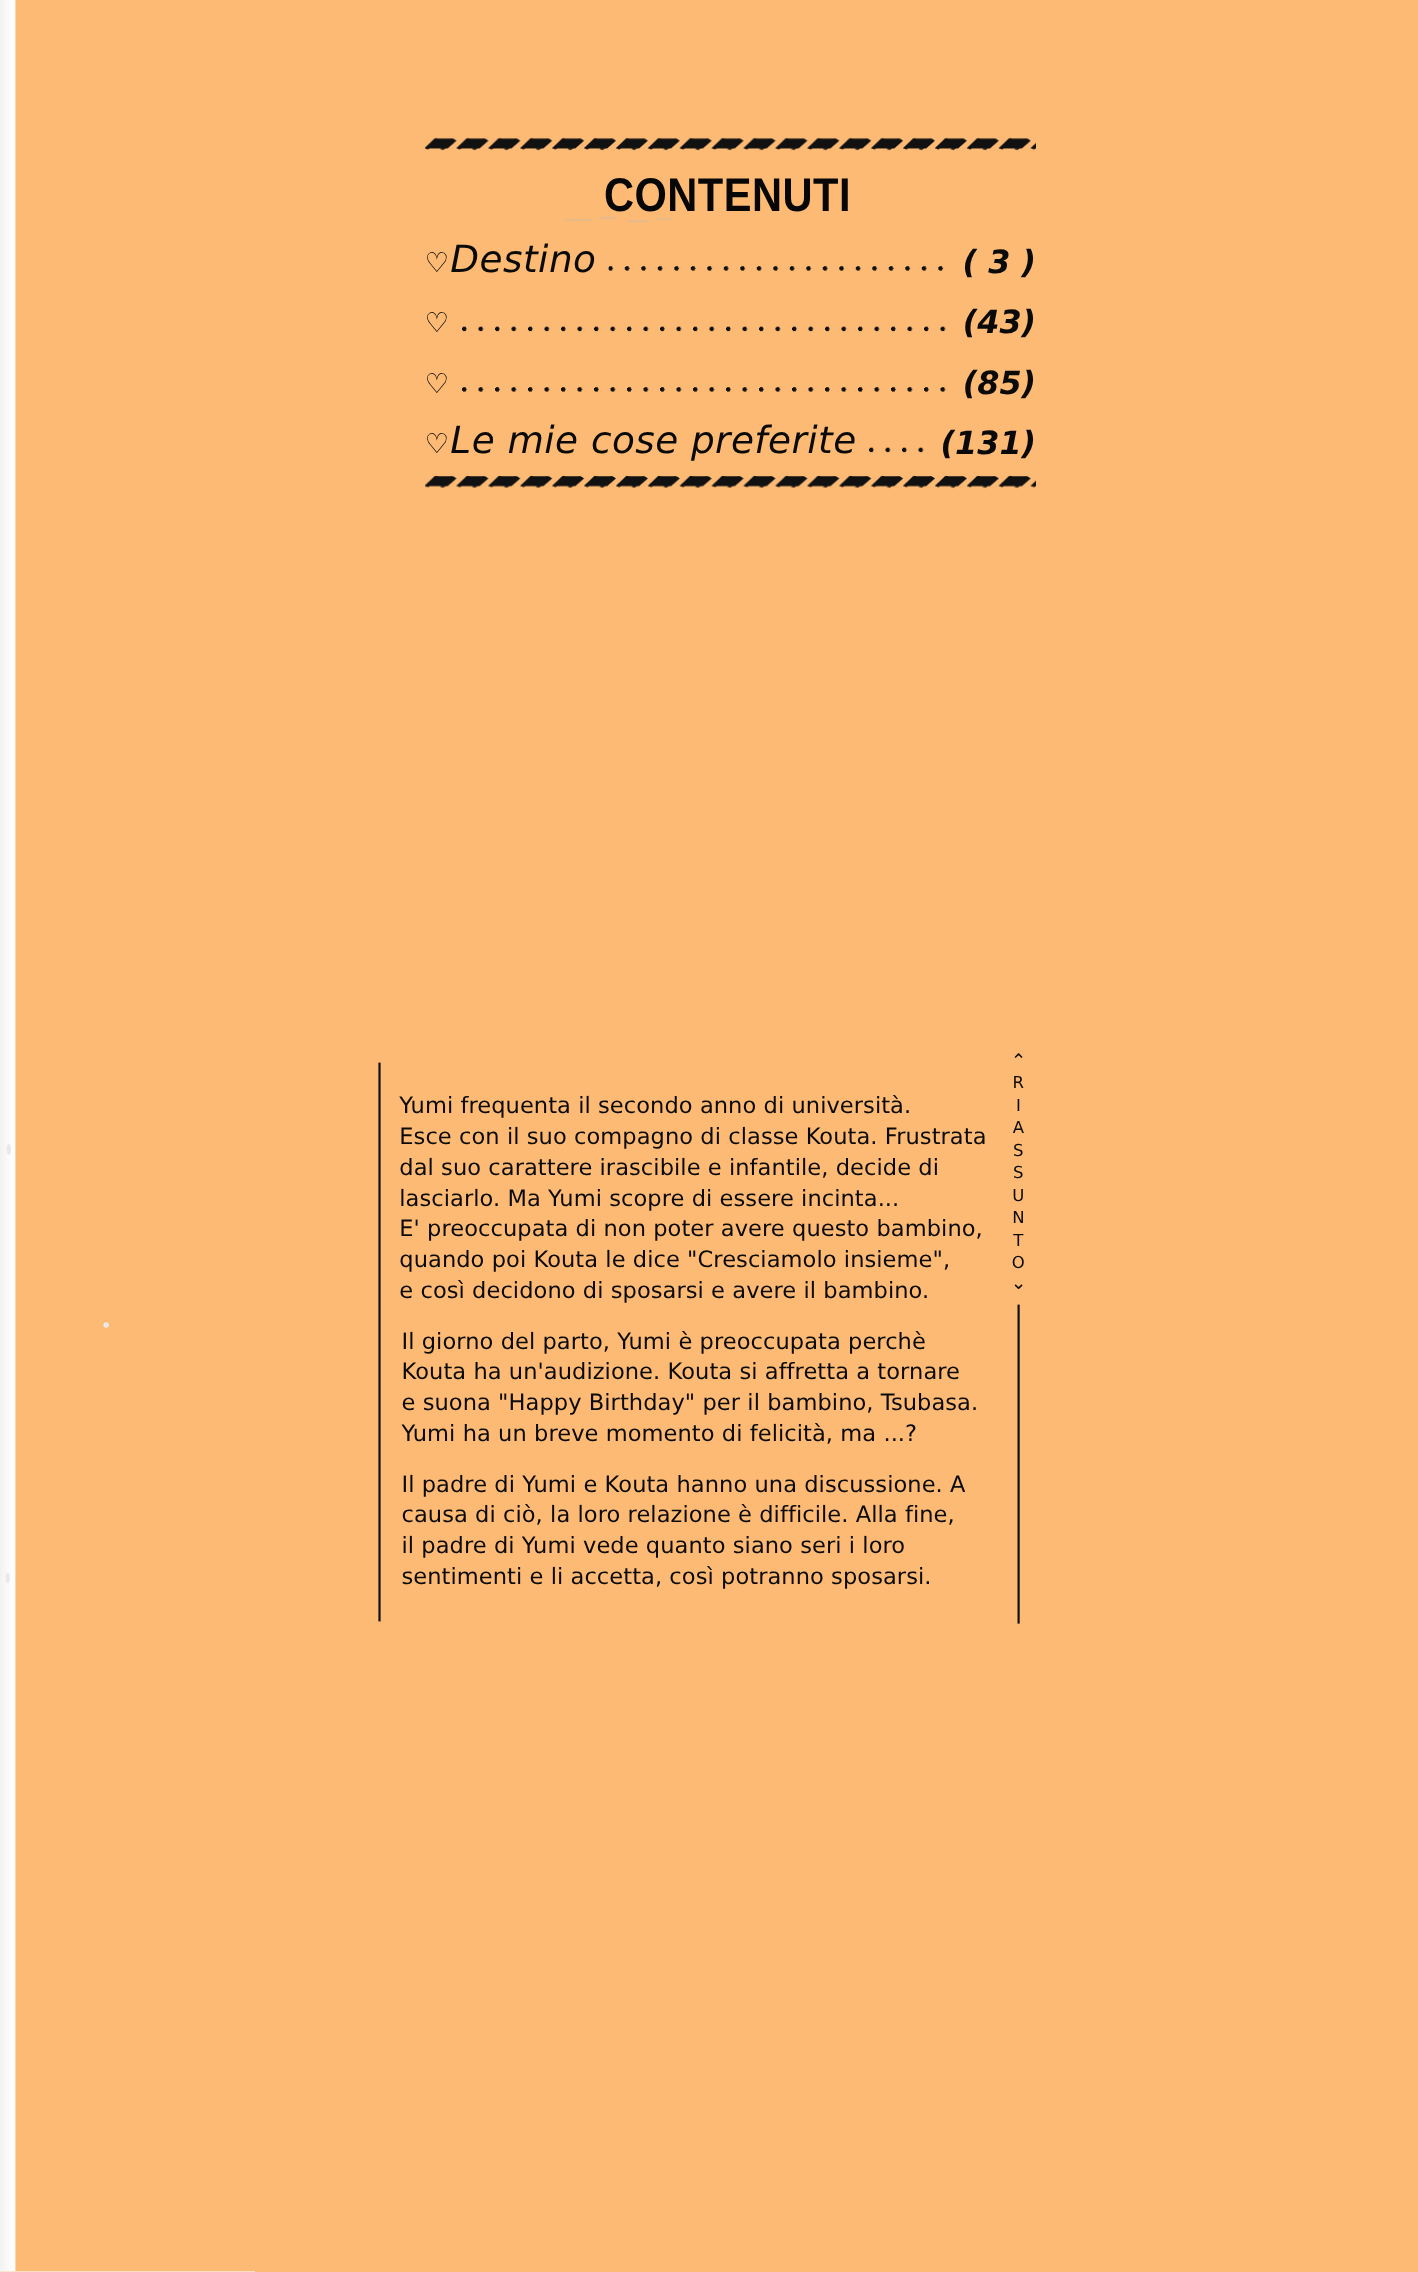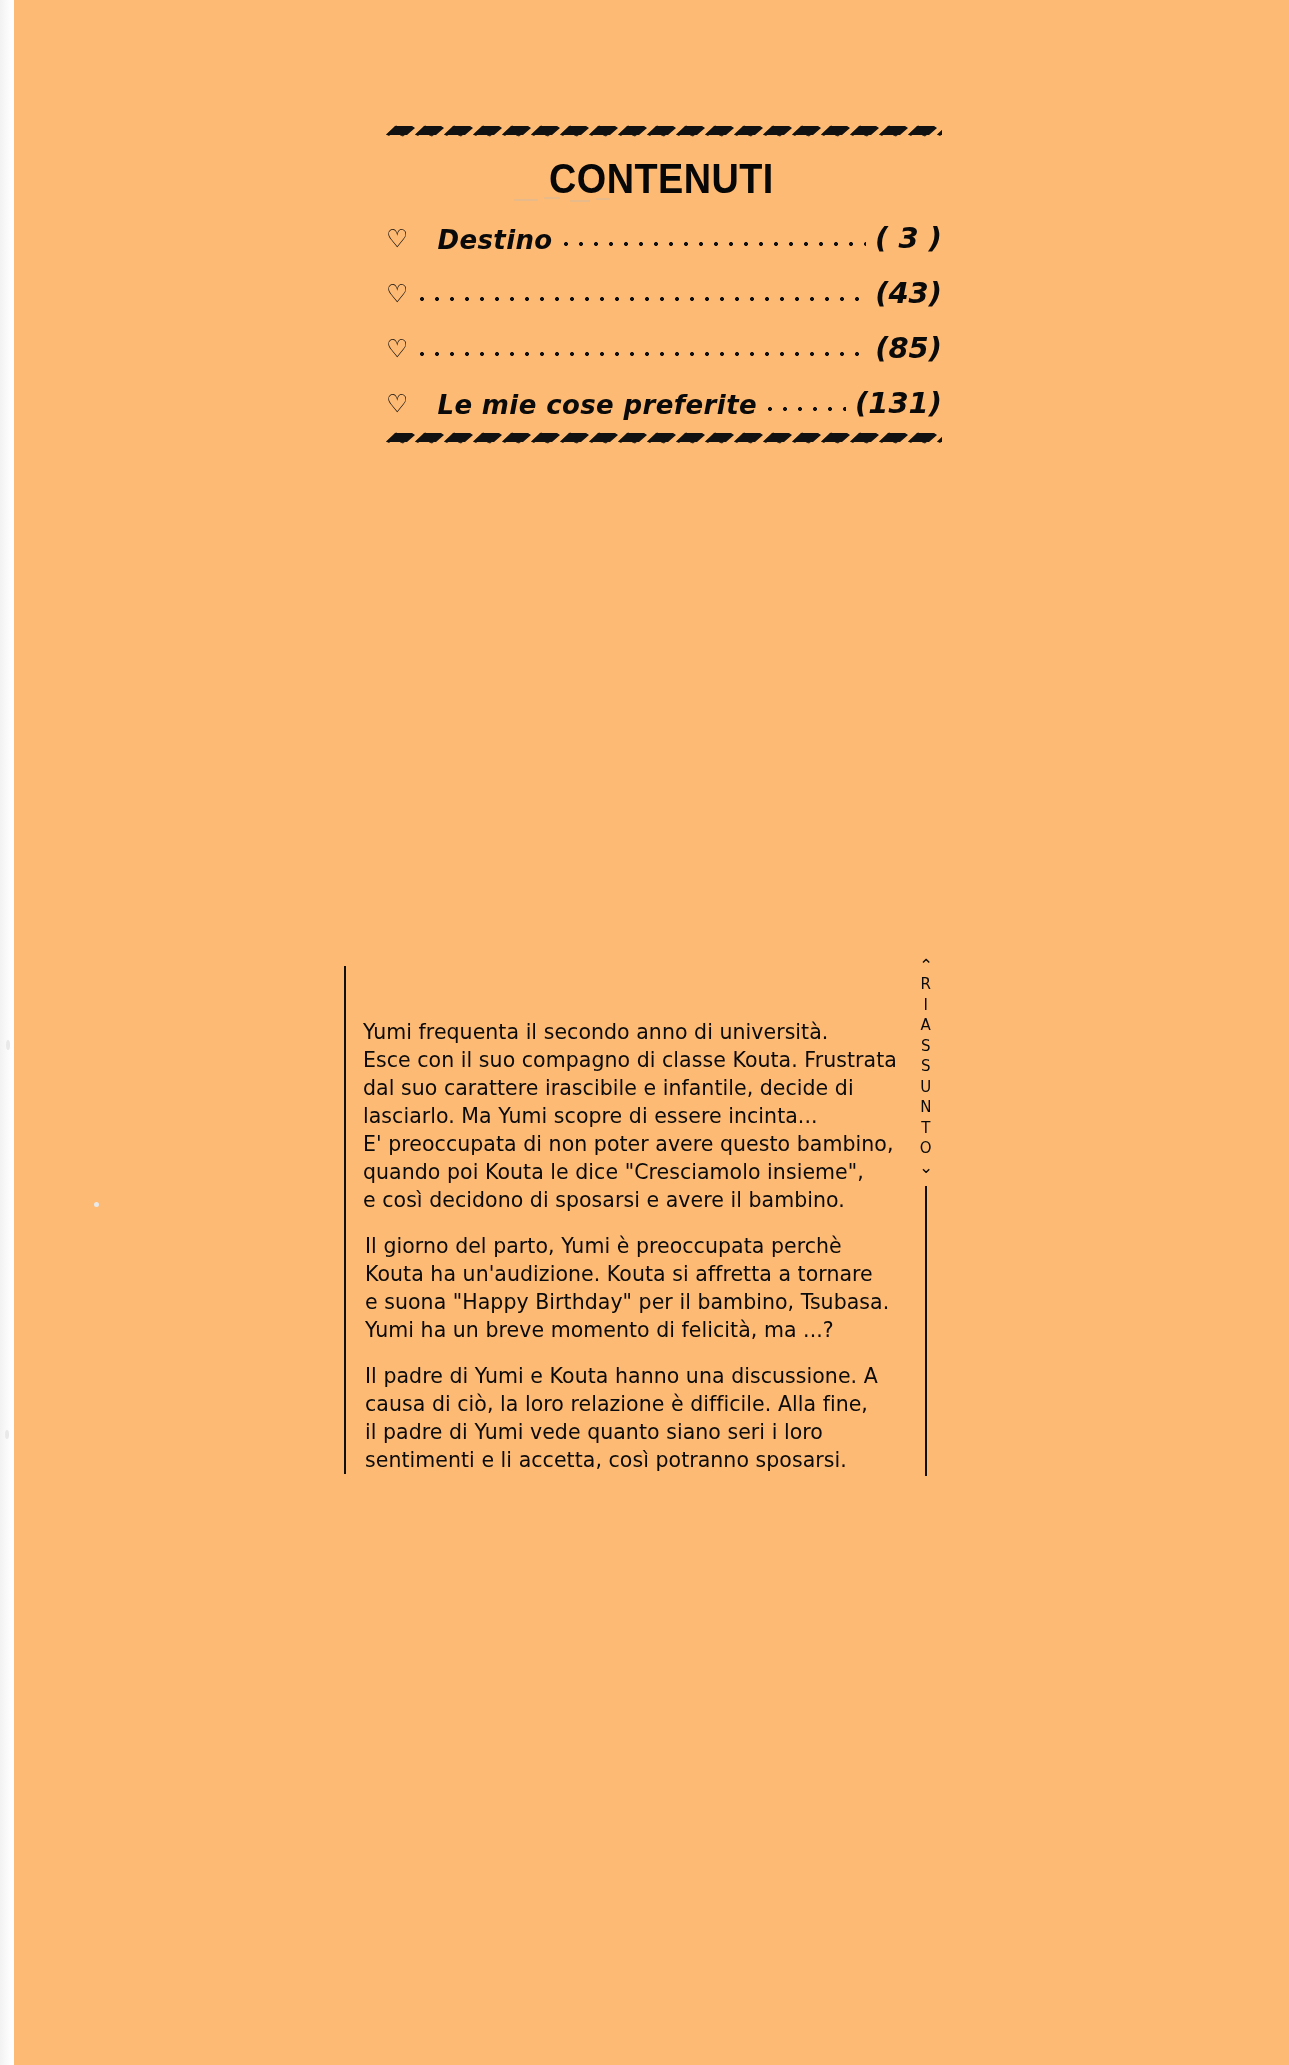--- a/index.html
+++ b/index.html
@@ -96,28 +96,27 @@
   .toc-heart {
     font-size: 25px;
     line-height: 1;
     margin: 0 1px 7px 0;
     font-family: "DejaVu Sans", sans-serif;
     color: #0a0a0a;
   }
   .toc-label {
     font-family: "DejaVu Sans", sans-serif;
     font-style: italic;
-    font-weight: bold;
-    font-size: 26px;
+    font-weight: normal;
+    font-size: 34px;
     line-height: 1;
     white-space: nowrap;
     letter-spacing: 0.4px;
     padding-bottom: 5px;
     color: #0a0a0a;
-    margin-left: 28px;
   }
   .toc-leader {
     flex: 1 1 auto;
     position: relative;
     height: 24px;
     margin: 0 9px 5px 11px;
     overflow: hidden;
   }
   .toc-leader::after {
     content: "";
@@ -143,21 +142,21 @@
 
   
   #summary {
     position: absolute;
     left: 304px;
     top: 963px;
     width: 640px;
   }
   .summary-inner {
     display: flex;
-    align-items: flex-end;
+    align-items: center;
     padding-left: 40px;
   }
   .summary-rule {
     width: 2px;
     background: #101010;
     flex: 0 0 auto;
     margin-top: 3px;
     height: 508px;
   }
   .summary-text {

